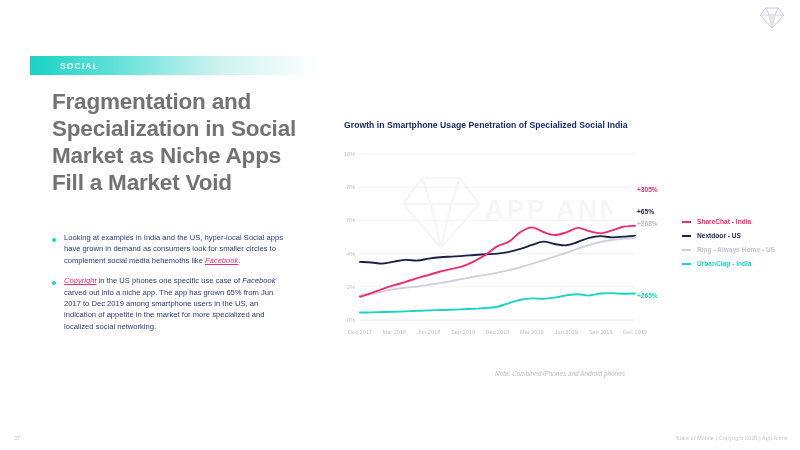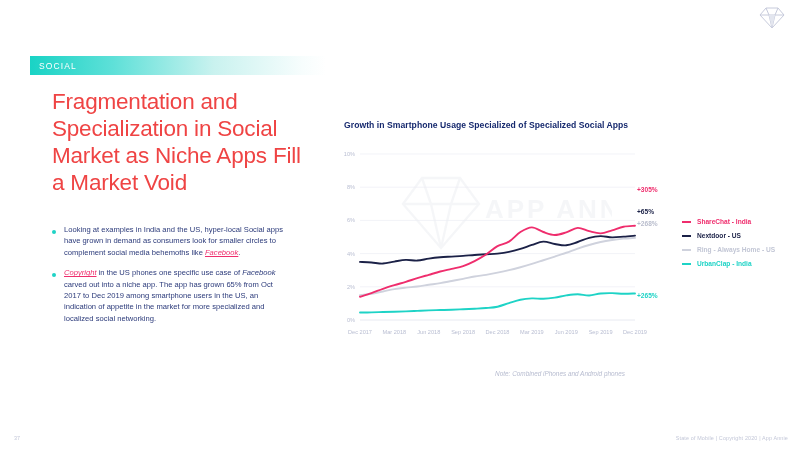--- a/index.html
+++ b/index.html
@@ -17,34 +17,34 @@
     position:absolute;right:14px;top:5px;width:28px;height:26px;
   }
 
   
   .banner{
     position:absolute;left:30px;top:56px;width:296px;height:19px;
     background:linear-gradient(to right,#19d3c5 0%,#5ee0d8 28%,#c9f2ef 62%,#f7fdfd 92%,#ffffff 100%);
     display:flex;align-items:center;
   }
   .banner-label{
-    color:#ffffff;font-size:8.5px;font-weight:normal;letter-spacing:1.1px;
-    padding-left:9px;
+    color:#ffffff;font-size:8.5px;font-weight:bold;letter-spacing:1.1px;
+    padding-left:30px;
   }
 
   
   .headline{
     position:absolute;left:52px;top:88px;width:258px;
-    font-size:22.5px;line-height:27px;font-weight:normal;
-    color:#ef4444;letter-spacing:-0.2px;
+    font-size:22.5px;line-height:27px;font-weight:bold;
+    color:#737373;letter-spacing:-0.2px;
   }
 
   
   .bullets{
-    position:absolute;left:52px;top:224px;width:232px;
+    position:absolute;left:52px;top:232px;width:232px;
   }
   .bullet{
     display:flex;margin-bottom:9px;
   }
   .dot{
     flex:0 0 auto;width:4px;height:4px;border-radius:50%;
     background:#1ed3c6;margin-top:5.5px;margin-right:8px;
   }
   .btext{
     font-size:7.6px;line-height:11.4px;color:#2b3a7a;
@@ -112,27 +112,27 @@
 
   <div class="headline">Fragmentation and Specialization in Social Market as Niche Apps Fill a Market Void</div>
 
   <div class="bullets">
     <div class="bullet">
       <span class="dot"></span>
       <span class="btext" id="b1"><span>Looking at examples in India and the US, hyper-local Social apps have grown in demand as consumers look for smaller circles to complement social media behemoths like </span><span class="lnk">Facebook</span><span>.</span></span>
     </div>
     <div class="bullet">
       <span class="dot"></span>
-      <span class="btext" id="b2"><span class="lnk">Copyright</span><span> in the US phones one specific use case of </span><span class="ital">Facebook</span><span> carved out into a niche app. The app has grown 65% from Oct 2017 to Dec 2019 among smartphone users in the US, an indication of appetite in the market for more specialized and localized social networking.</span></span>
+      <span class="btext" id="b2"><span class="lnk">Copyright</span><span> in the US phones one specific use case of </span><span class="ital">Facebook</span><span> carved out into a niche app. The app has grown 65% from Jun 2017 to Dec 2019 among smartphone users in the US, an indication of appetite in the market for more specialized and localized social networking.</span></span>
     </div>
   </div>
 
   <div class="chart-wrap">
 
-    <div class="chart-title">Growth in Smartphone Usage Specialized of Specialized Social Apps</div>
+    <div class="chart-title">Growth in Smartphone Usage Penetration of Specialized Social India</div>
 
     <div class="watermark">
       <svg width="230" height="110" viewBox="0 0 230 110">
         <g fill="none" stroke="#eceef2" stroke-width="2.4">
           <path d="M40 18 L78 18 L97 44 L59 88 L21 44 Z"></path>
           <path d="M40 18 L49 44 L59 88 L69 44 L78 18"></path>
           <path d="M21 44 L97 44"></path>
         </g>
         <text x="103" y="58" font-family="Liberation Sans, sans-serif" font-size="26" font-weight="bold" fill="#eceef2" letter-spacing="3">APP ANNIE</text>
       </svg>

